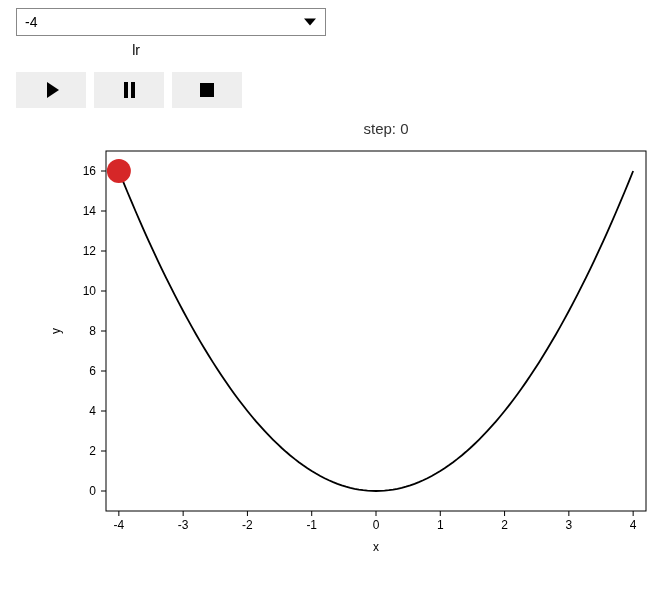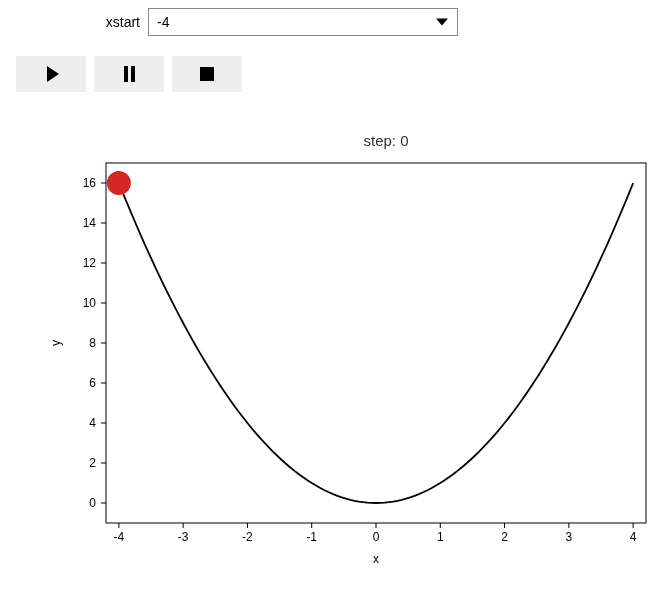--- a/index.html
+++ b/index.html
@@ -83,21 +83,21 @@
       height: 16px;
       background: #000;
     }
     .icon-stop {
       width: 14px;
       height: 14px;
       background: #000;
     }
     .chart-area {
       position: relative;
-      margin-top: 40px;
+      margin-top: 12px;
       margin-left: 30px;
       width: 600px;
     }
     .chart-title {
       text-align: center;
       font-size: 15px;
       color: #333;
       margin-bottom: 4px;
       width: 560px;
       margin-left: 60px;
@@ -131,29 +131,29 @@
     }
     .marker {
       fill: #d62728;
       stroke: none;
     }
   </style>
 </head>
 <body>
 
 <div class="control-row">
-  <div class="control-label">xstart</div>
   <div class="select-wrapper">
     <select class="control-select">
       <option>-4</option>
     </select>
   </div>
 </div>
 
 <div class="control-row">
+  <div class="control-label">lr</div>
 </div>
 
 <div class="play-controls">
   <button class="play-btn">
     <span class="icon-play"></span>
   </button>
   <button class="play-btn">
     <span class="icon-pause">
         <span></span>
         <span></span>

